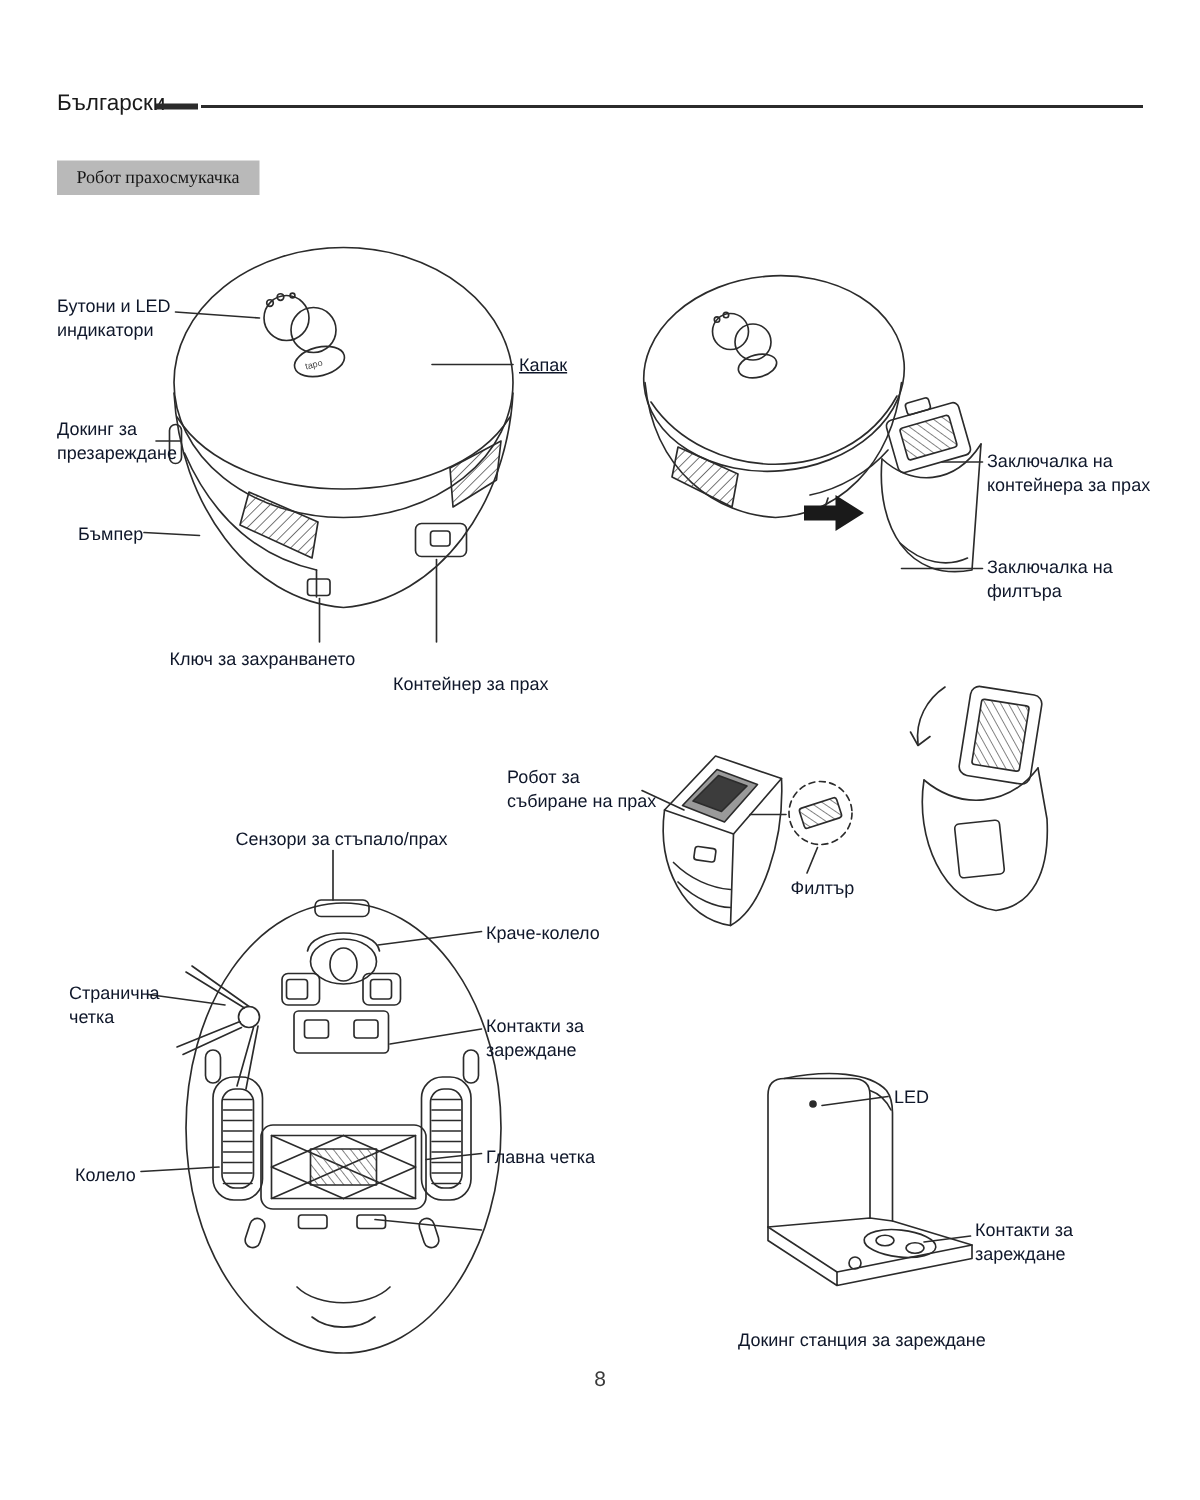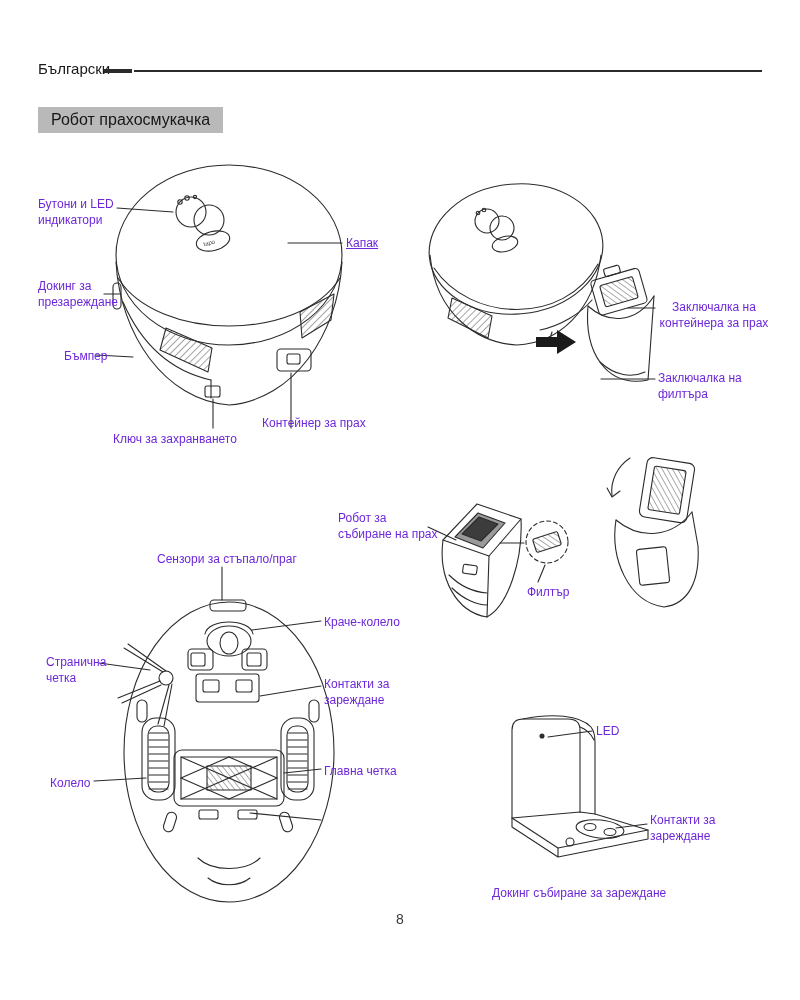--- a/index.html
+++ b/index.html
@@ -6,22 +6,22 @@
   html,body { background:#ffffff; }
   body {
     width:800px; height:1000px; position:relative;
     font-family:"Liberation Sans", sans-serif; color:#1a1a1a;
   }
   .page { position:absolute; inset:0; background:#fff; overflow:hidden; }
   .header-title { position:absolute; left:38px; top:60px; font-size:15px; }
   .rule-bold { position:absolute; left:104px; top:69px; width:28px; height:4px; background:#2b2b2b; }
   .rule { position:absolute; left:134px; top:70px; width:628px; height:2px; background:#2b2b2b; }
   .chip { position:absolute; left:38px; top:107px; background:#b9b9b9; color:#161616;
-          font-size:16px; padding:4px 13px; }
-  .lbl { position:absolute; font-size:12px; line-height:1.3; color:#6d28d9; }
+          font-size:12px; padding:4px 13px;font-family:Liberation Serif, serif; }
+  .lbl { position:absolute; font-size:12px; line-height:1.3; color:#0f172a; }
   .nowrap { white-space:nowrap; }
   .pagenum { position:absolute; left:0; top:911px; width:800px; text-align:center;
              font-size:14px; color:#3a3a3a; }
   svg.art { position:absolute; left:0; top:0; }
 </style>
 </head>
 <body>
 
 <div class="page">
 
@@ -229,35 +229,35 @@
       <g>
         <line x1="548" y1="737" x2="592" y2="731"></line>
         <line x1="616" y1="828" x2="647" y2="824"></line>
       </g>
     </g>
   </svg>
 
   <div class="lbl" style="left:38px; top:197px; width:82px;">Бутони и LED индикатори</div>
   <div class="lbl nowrap" style="left:346px; top:236px;text-decoration:underline;">Капак</div>
   <div class="lbl" style="left:38px; top:279px; width:84px;">Докинг за презареждане</div>
-  <div class="lbl nowrap" style="left:64px; top:349px;">Бъмпер</div>
+  <div class="lbl nowrap" style="left:52px; top:349px;">Бъмпер</div>
   <div class="lbl nowrap" style="left:113px; top:432px;">Ключ за захранването</div>
-  <div class="lbl nowrap" style="left:262px; top:416px;">Контейнер за прах</div>
-
-  <div class="lbl" style="left:658px; top:300px; width:112px;text-align:center;">Заключалка на контейнера за прах</div>
+  <div class="lbl nowrap" style="left:262px; top:449px;">Контейнер за прах</div>
+
+  <div class="lbl" style="left:658px; top:300px; width:112px;">Заключалка на контейнера за прах</div>
   <div class="lbl" style="left:658px; top:371px; width:112px;">Заключалка на филтъра</div>
 
   <div class="lbl" style="left:338px; top:511px; width:100px;">Робот за събиране на прах</div>
   <div class="lbl nowrap" style="left:527px; top:585px;text-align:center;">Филтър</div>
 
-  <div class="lbl nowrap" style="left:157px; top:552px;">Сензори за стъпало/праг</div>
+  <div class="lbl nowrap" style="left:157px; top:552px;">Сензори за стъпало/прах</div>
   <div class="lbl nowrap" style="left:324px; top:615px;">Краче-колело</div>
   <div class="lbl" style="left:46px; top:655px; width:66px;">Странична четка</div>
   <div class="lbl" style="left:324px; top:677px; width:74px;">Контакти за зареждане</div>
   <div class="lbl nowrap" style="left:50px; top:776px;">Колело</div>
   <div class="lbl nowrap" style="left:324px; top:764px;">Главна четка</div>
 
   <div class="lbl nowrap" style="left:596px; top:724px;">LED</div>
   <div class="lbl" style="left:650px; top:813px; width:74px;">Контакти за зареждане</div>
-  <div class="lbl nowrap" style="left:492px; top:886px;">Докинг събиране за зареждане</div>
+  <div class="lbl nowrap" style="left:492px; top:886px;">Докинг станция за зареждане</div>
 
   <div class="pagenum">8</div>
 </div>
 
 </body></html>

